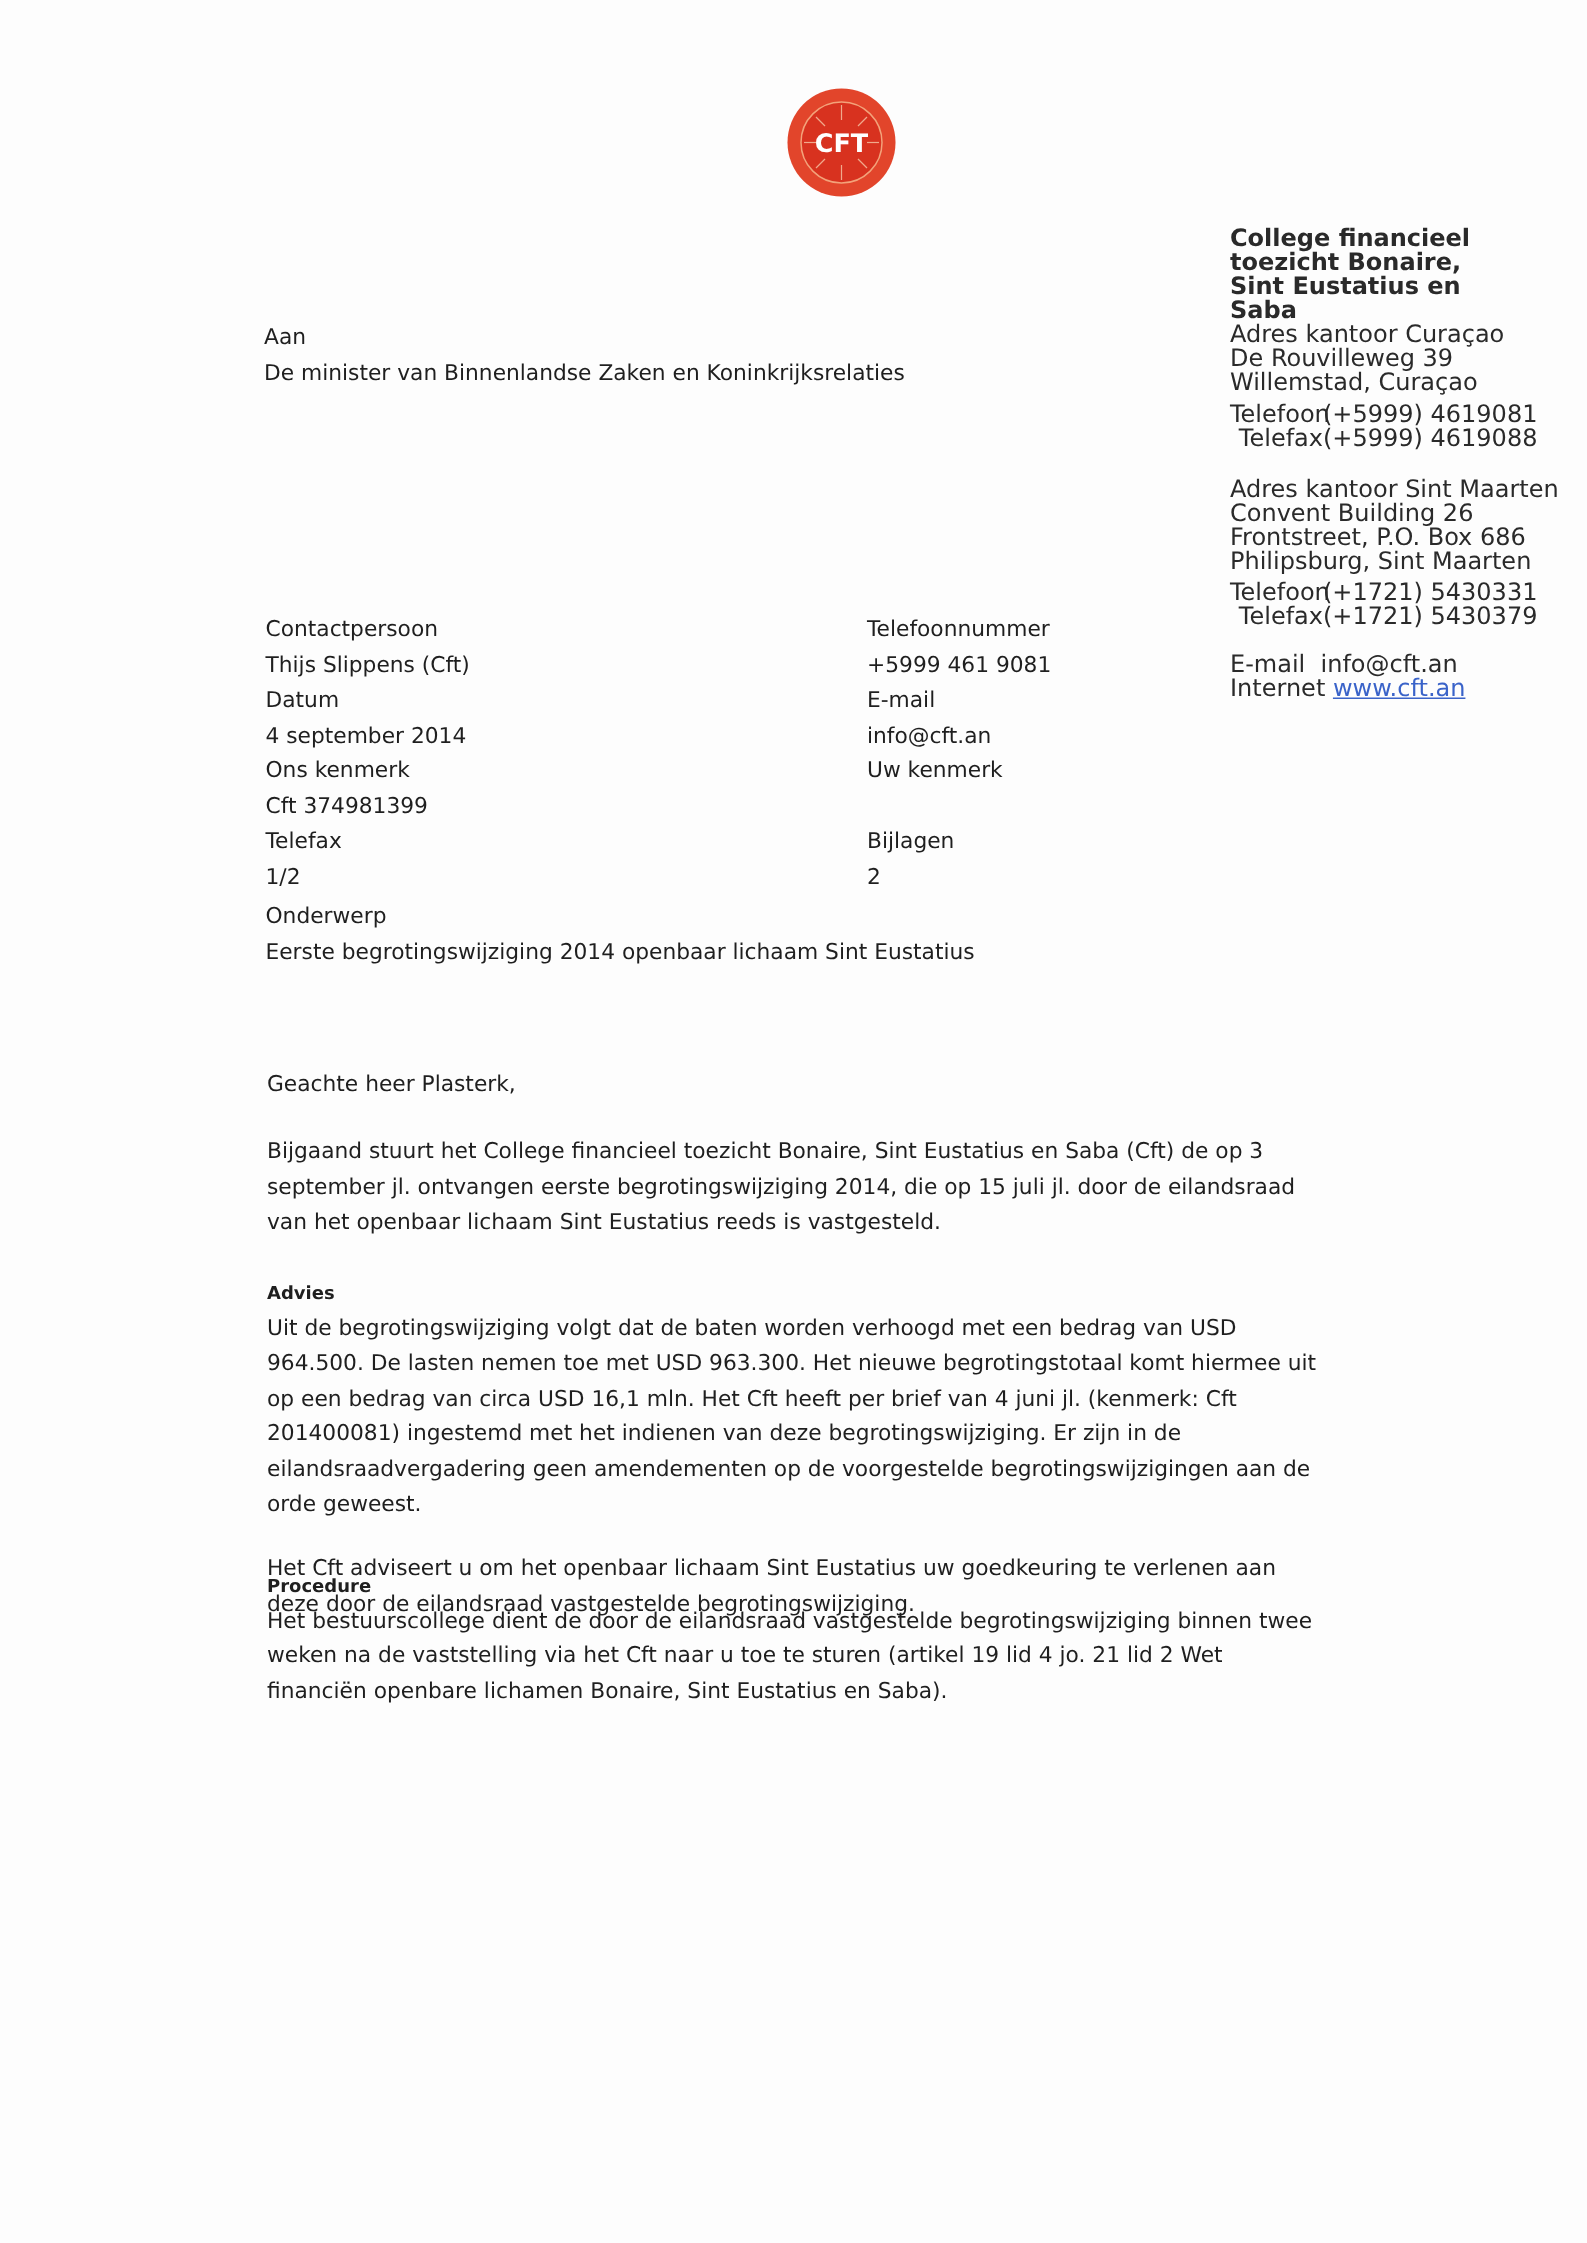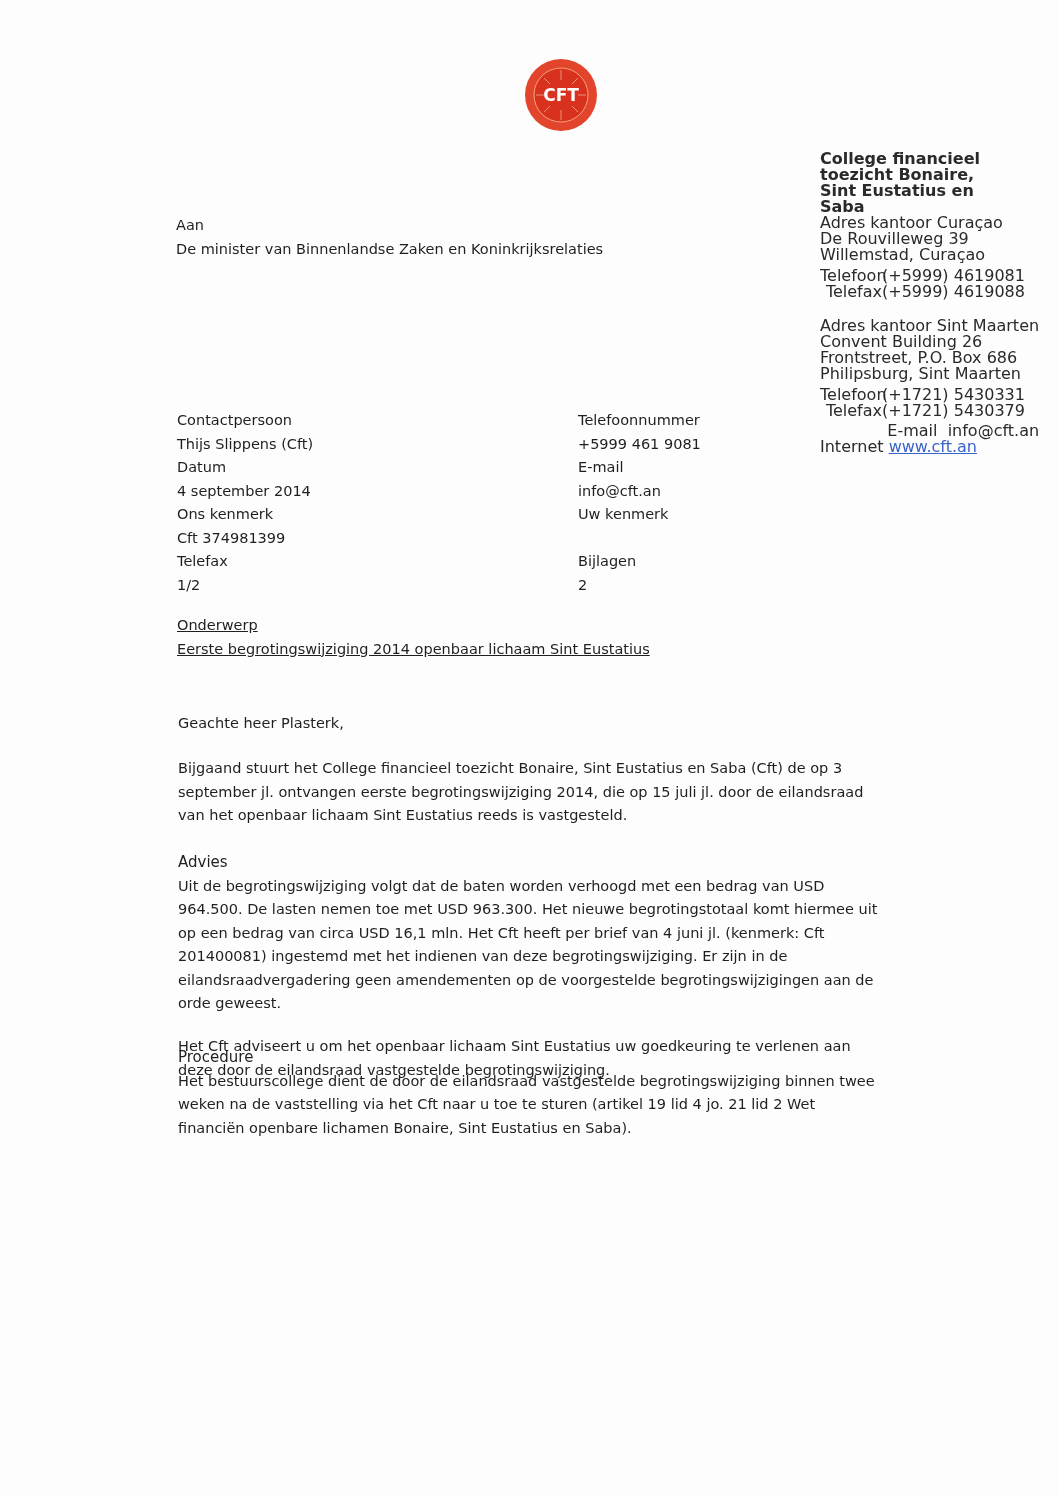--- a/index.html
+++ b/index.html
@@ -10,28 +10,28 @@
   .side { left: 820px; font-size: 16px; line-height: 16px; color: #2a2a2a; }
   .side-title { top: 151px; font-weight: bold; line-height: 16px; width: 190px; }
   .side-u { }
   .side a, .side .link { color: #3a63c9; text-decoration: underline; }
   .row { display: flex; }
   .row .k { width: 62px; text-align: right; }
   .main { font-size: 14.5px; line-height: 23.5px; }
   .aan { left: 176px; top: 214px; }
   .meta-l { left: 177px; top: 409px; }
   .meta-r { left: 578px; top: 409px; }
-  .subject { left: 177px; top: 614px; text-decoration: underline; }
+  .subject { left: 177px; top: 600px; }
   .body { left: 178px; width: 700px; }
   .salutation { top: 712px; }
   .p1 { top: 757px; }
   .advies { top: 851px; }
   .p3 { top: 1035px; }
   .procedure { top: 1046px; }
-  h3 { margin: 0; font-size: 15px; font-weight: normal; line-height: 23.5px; }
+  h3 { margin: 0; font-size: 12px; font-weight: bold; line-height: 23.5px; }
   p { margin: 0; }
 </style>
 </head>
 <body>
 
 <div class="abs logo">
   <svg width="74" height="74" viewBox="0 0 74 74">
     <circle cx="37" cy="37" r="36" fill="#e2452b"></circle>
     <circle cx="37" cy="37" r="27" fill="#d8321f" stroke="#f3a27a" stroke-width="1"></circle>
     <g stroke="#f7c7a8" stroke-width="0.8" opacity="0.8">
@@ -70,21 +70,21 @@
   <div>Frontstreet, P.O. Box 686</div>
   <div>Philipsburg, Sint Maarten</div>
   <div class="row" style="margin-top:5px;">
     <span class="k">Telefoon</span>
     <span>(+1721) 5430331</span>
   </div>
   <div class="row">
     <span class="k">Telefax</span>
     <span>(+1721) 5430379</span>
   </div>
-  <div style="margin-top:4px;text-align:right;">
+  <div style="margin-top:16px;">
     <span>E-mail</span>&nbsp;
     <span>info@cft.an</span>
   </div>
   <div>
     <span>Internet</span>
     <span class="link">www.cft.an</span>
   </div>
 </div>
 
 <div class="abs main aan">

